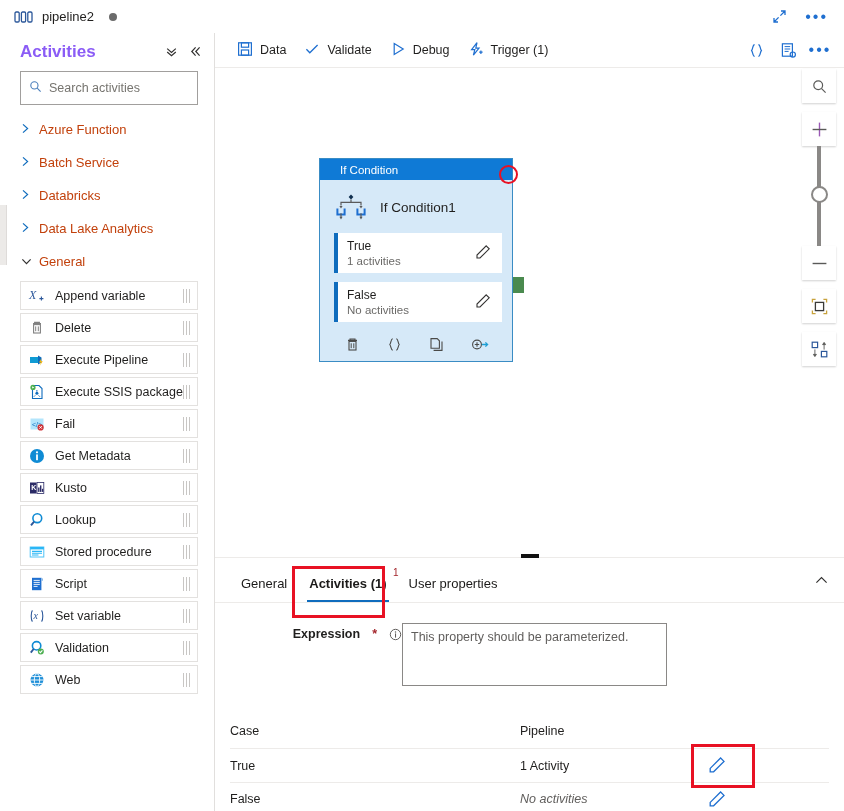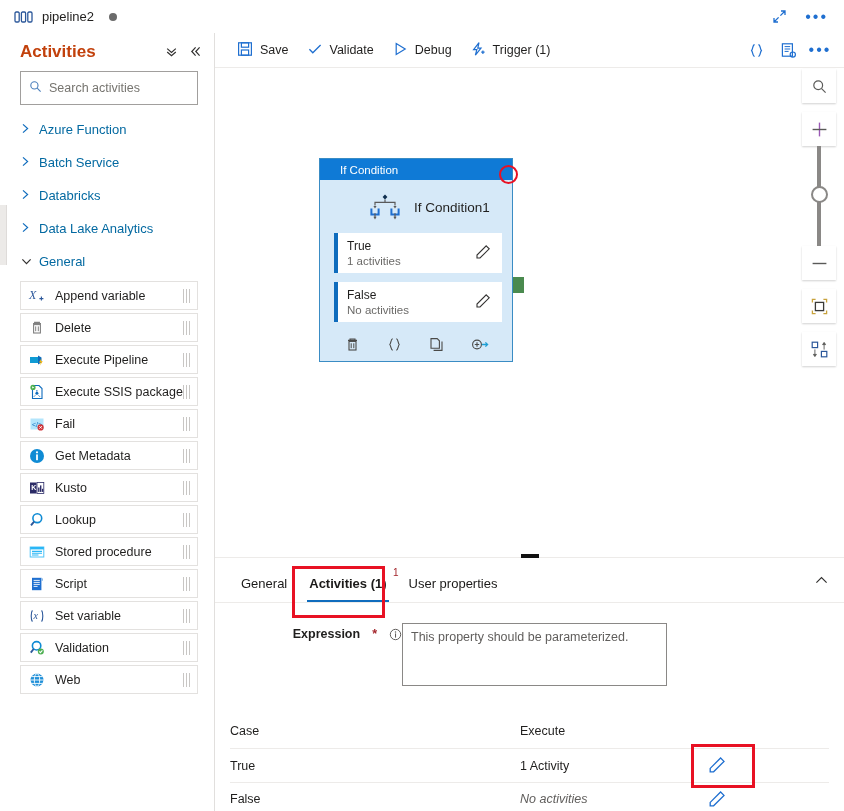--- a/index.html
+++ b/index.html
@@ -39,40 +39,40 @@
     background: #ffffff; border-right: 1px solid #e1dfdd;
     overflow: hidden;
   }
   .left-edge-strip {
     position: absolute; left: 0; top: 172px; width: 7px; height: 60px;
     background: #eceae8; border-right: 1px solid #dedbd9;
   }
   .activities-head {
     display: flex; align-items: center; padding: 9px 12px 4px 20px;
   }
-  .activities-title { font-size: 17px; font-weight: 600; color: #c2410c; text-align: right; }
+  .activities-title { font-size: 17px; font-weight: 600; color: #8b5cf6; text-align: right; }
   .activities-head-icons { margin-left: auto; display: flex; align-items: center; gap: 11px; }
   .chev-ico { color: #323130; font-size: 13px; line-height: 1; cursor: pointer; }
 
   .search-wrap { padding: 5px 16px 0 20px; }
   .search-box {
     display: flex; align-items: center; gap: 7px;
     height: 25px; border: 1px solid #a19f9d; background: #fff;
     padding: 16px 8px;
   }
   .search-box input {
     border: 0; outline: 0; font-family: inherit; font-size: 12.5px;
     color: #605e5c; background: transparent; width: 100%; padding: 0;
   }
   .search-box input::placeholder { color: #76746f; }
 
   .cat-list { padding-top: 8px; }
   .cat-row {
     display: flex; align-items: center; gap: 9px;
-    height: 33px; padding-left: 21px; cursor: pointer; font-size: 13px; color: #0369a1;
+    height: 33px; padding-left: 21px; cursor: pointer; font-size: 13px; color: #c2410c;
   }
   .cat-caret { color: #0f6cbd; font-size: 11px; width: 9px; display: inline-block; }
   .cat-caret.open { color: #201f1e; }
 
   .act-item {
     position: relative;
     margin: 3px 16px 3px 20px; height: 29px;
     border: 1px solid #e3e1df; background: #fff;
     display: flex; align-items: center; gap: 9px; padding-left: 7px;
     font-size: 12.5px; color: #201f1e; cursor: grab;
@@ -102,21 +102,21 @@
 
   .node {
     position: absolute; left: 104px; top: 90px; width: 194px;
     border: 1px solid #3a8cc4; background: #d6e9f8;
   }
   .node-header {
     height: 21px; background: #0f7ad6; color: #fff;
     font-size: 11.5px; display: flex; align-items: center; padding-left: 20px;
   }
   .node-title-row {
-    display: flex; align-items: center; gap: 12px; padding: 11px 10px 9px 14px; margin-left: 34px;
+    display: flex; align-items: center; gap: 12px; padding: 11px 10px 9px 14px;
   }
   .node-title { font-size: 13.5px; color: #201f1e; }
   .branch {
     position: relative; margin: 0 10px 9px 14px; background: #fff;
     height: 40px; display: flex; align-items: center;
   }
   .branch-bar { position: absolute; left: 0; top: 0; width: 4px; height: 40px; background: #0f6cbd; }
   .branch-text { padding-left: 13px; display: flex; flex-direction: column; gap: 2px; }
   .branch-name { font-size: 12px; color: #201f1e; }
   .branch-sub { font-size: 11.5px; color: #6b6a68; }
@@ -533,21 +533,21 @@
 
     <div class="toolbar">
       <div class="tb-btn">
         <span>
           <svg width="16" height="16" viewBox="0 0 16 16">
             <rect x="1.6" y="1.8" width="12.8" height="12.4" fill="none" stroke="#1f6fd0" stroke-width="1.2"></rect>
             <rect x="4.4" y="1.8" width="7.2" height="4.4" fill="none" stroke="#1f6fd0" stroke-width="1.2"></rect>
             <rect x="4.4" y="9" width="7.2" height="5.2" fill="none" stroke="#1f6fd0" stroke-width="1.2"></rect>
           </svg>
         </span>
-        <span>Save</span>
+        <span>Data</span>
       </div>
 
 
       <div class="tb-btn">
         <span>
           <svg width="16" height="16" viewBox="0 0 16 16">
             <path d="M2.4 8.2l3.4 3.6L13.6 4" fill="none" stroke="#1f6fd0" stroke-width="1.3"></path>
           </svg>
         </span>
         <span>Validate</span>
@@ -746,21 +746,21 @@
               <rect x="6" y="5.4" width="1.05" height="4.2" fill="#605e5c"></rect>
             </svg>
           </span>
         </div>
         <textarea class="expr-box" placeholder="This property should be parameterized." style=""></textarea>
       </div>
 
       <div class="tbl">
         <div class="tbl-head">
           <div class="col-case">Case</div>
-          <div class="col-act">Execute</div>
+          <div class="col-act">Pipeline</div>
           <div class="col-edit"></div>
         </div>
 
         <div class="tbl-row">
           <div class="col-case">True</div>
           <div class="col-act">1 Activity</div>
           <div class="col-edit">
             <span class="row-edit edit-anno">
               <svg width="19" height="19" viewBox="0 0 19 19">
                 <path d="M13.6 2l3.4 3.4L6.6 15.8H3.2v-3.4z" fill="none" stroke="#1f6fd0" stroke-width="1.3"></path>

